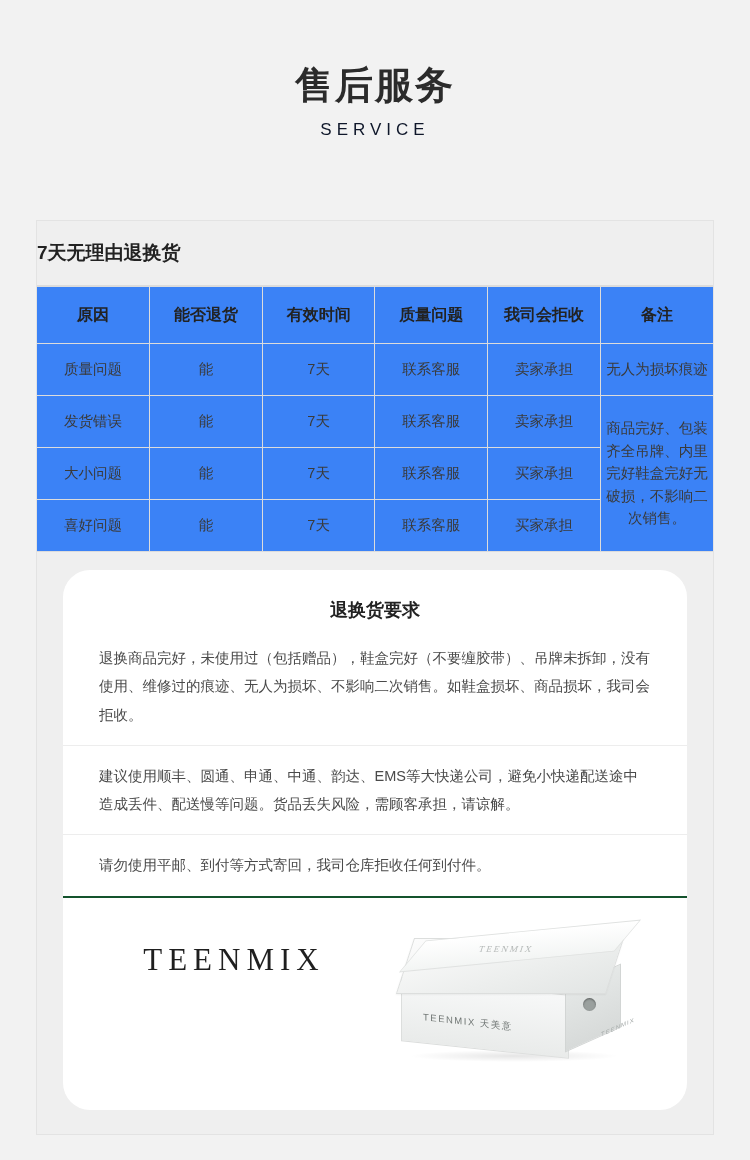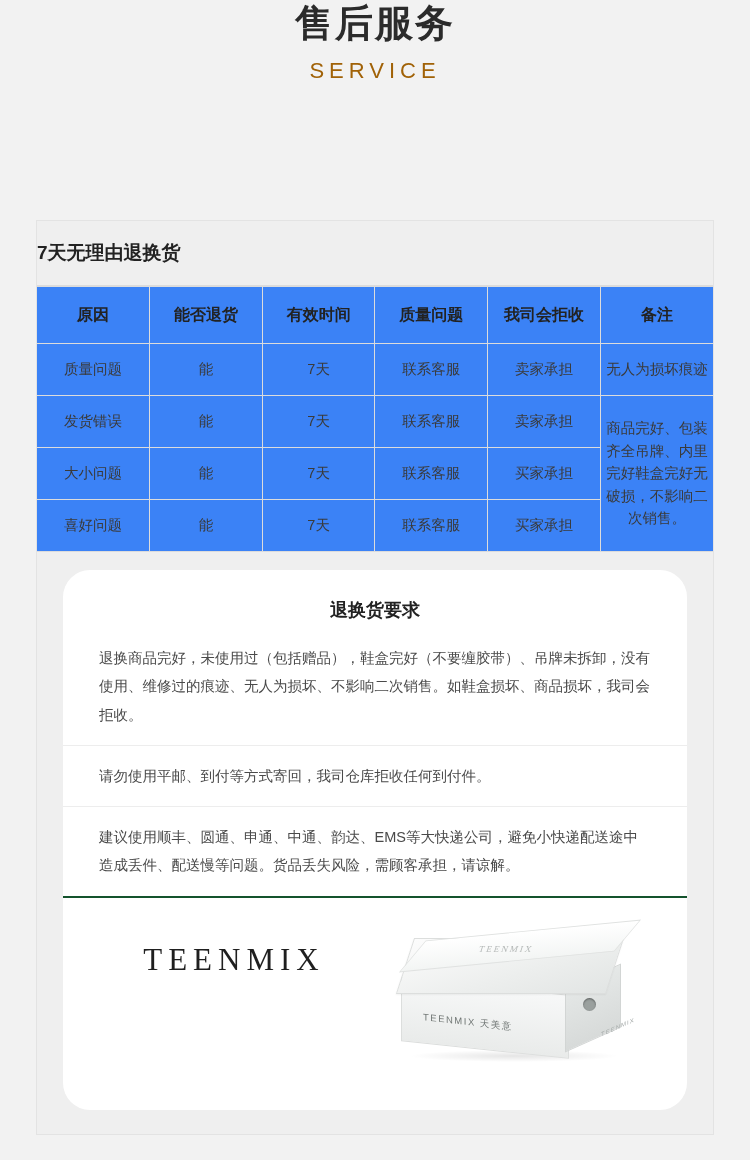--- a/index.html
+++ b/index.html
@@ -16,34 +16,35 @@
   }
   .page {
     position: relative;
     width: 750px;
     height: 1160px;
     background: #f2f2f2;
   }
 
   
   .header {
+    padding-top: 62px;
     text-align: center;
   }
   .header-title {
     font-size: 38px;
     font-weight: bold;
     letter-spacing: 2px;
     color: #2b2b2b;
     line-height: 1.25;
   }
   .header-sub {
     margin-top: 10px;
-    font-size: 22px;
+    font-size: 17px;
     letter-spacing: 5px;
-    color: #a16207;
+    color: #0f172a;
     font-weight: normal;
   }
 
   
   .card {
     position: absolute;
     left: 36px;
     top: 220px;
     width: 678px;
     background: #efefef;
@@ -303,22 +304,22 @@
           <td>7天</td>
           <td>联系客服</td>
           <td>买家承担</td>
         </tr>
       </tbody>
     </table>
 
     <div class="inner">
       <div class="inner-title">退换货要求</div>
       <div class="para first">退换商品完好，未使用过（包括赠品），鞋盒完好（不要缠胶带）、吊牌未拆卸，没有使用、维修过的痕迹、无人为损坏、不影响二次销售。如鞋盒损坏、商品损坏，我司会拒收。</div>
+      <div class="para">建议使用顺丰、圆通、申通、中通、韵达、EMS等大快递公司，避免小快递配送途中造成丢件、配送慢等问题。货品丢失风险，需顾客承担，请谅解。</div>
       <div class="para">请勿使用平邮、到付等方式寄回，我司仓库拒收任何到付件。</div>
-      <div class="para">建议使用顺丰、圆通、申通、中通、韵达、EMS等大快递公司，避免小快递配送途中造成丢件、配送慢等问题。货品丢失风险，需顾客承担，请谅解。</div>
 
       <div class="brand-block">
         <div class="brand-text">
           <div class="brand-name">TEENMIX</div>
         </div>
 
         <div class="box-wrap">
           <div class="box-shadow"></div>
           <div class="box-front"></div>
           <div class="box-side"></div>

